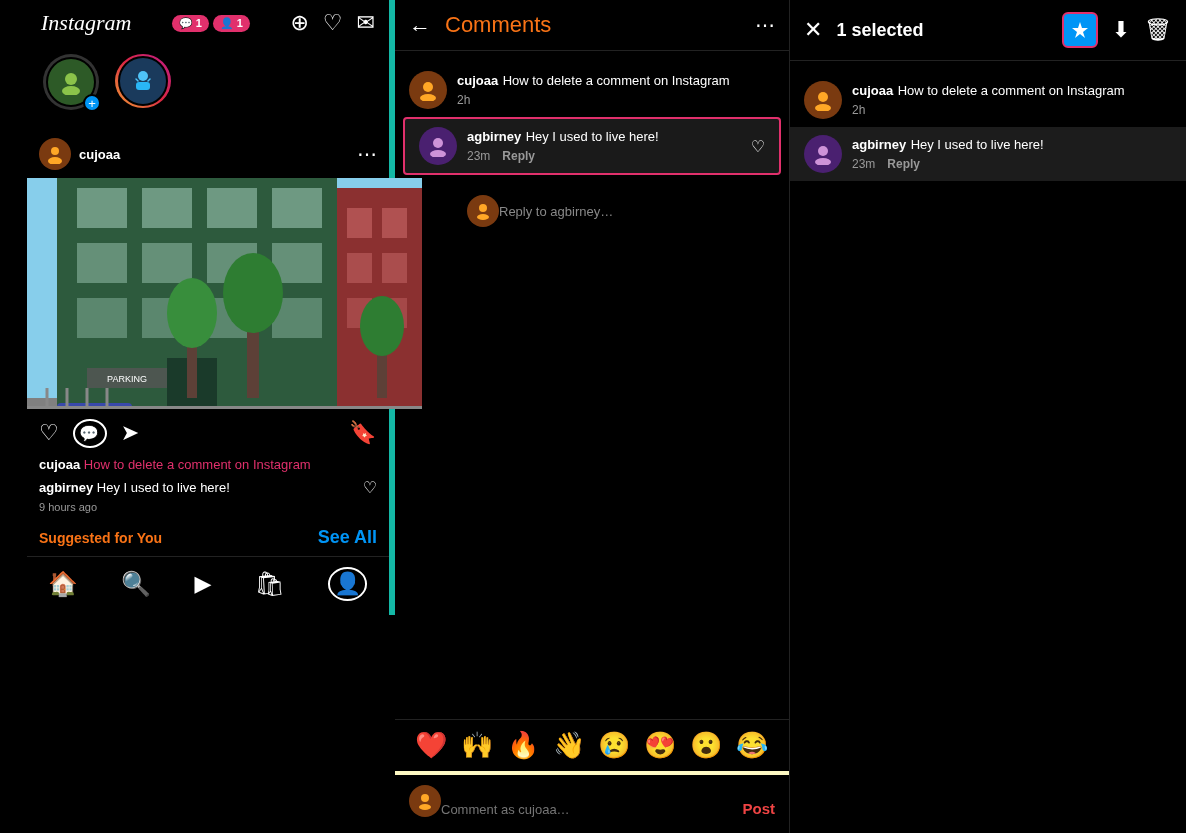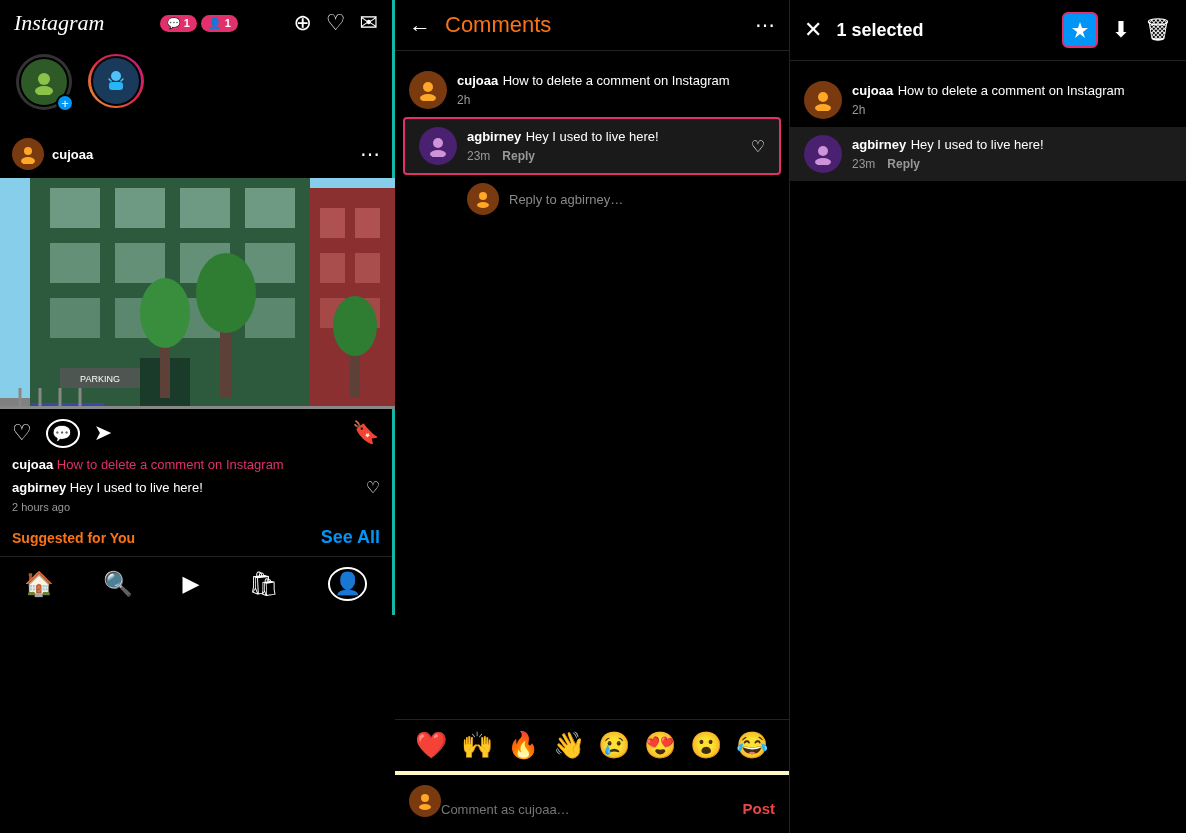--- a/index.html
+++ b/index.html
@@ -12,22 +12,23 @@
       overflow: hidden;
     }
 
     
     .panel-feed {
       width: 395px;
       height: 615px;
       background: #000;
       display: flex;
       flex-direction: column;
-      border-right: 3px solid #14b8a6;
+      border-right: 6px solid #14b8a6;
       flex-shrink: 0;
+      padding-left: 27px;
     }
 
     .feed-header {
       display: flex;
       align-items: center;
       justify-content: space-between;
       padding: 10px 14px;
       background: #000;
     }
     .feed-logo {
@@ -347,22 +348,21 @@
     .comment-like {
       color: #fff;
       font-size: 16px;
       cursor: pointer;
       align-self: center;
     }
 
     .reply-input-area {
       display: flex;
       align-items: center;
-      gap: 10px;
-      padding: 8px 14px;
+      padding: 20px 14px;
     }
     .reply-avatar {
       width: 32px;
       height: 32px;
       border-radius: 50%;
       background: #555;
       flex-shrink: 0;
       display: flex;
       align-items: center;
       justify-content: center;
@@ -689,21 +689,21 @@
 
   <div class="post-comment-preview" style="position:relative; display:flex; justify-content:space-between; align-items:center; padding: 2px 12px;">
     <span>
       <span class="username">agbirney</span>
       <span> </span>
       <span>Hey I used to live here!</span>
     </span>
     <span style="color:#fff; font-size:16px;">♡</span>
   </div>
 
-  <div class="post-time">2 hours ago</div>
+  <div class="post-time">9 hours ago</div>
 
   <div class="suggested-header">
     <span class="suggested-title">Suggested for You</span>
     <span class="see-all">See All</span>
   </div>
 
   <div class="bottom-nav">
     <span class="nav-icon">🏠</span>
     <span class="nav-icon">🔍</span>
     <span class="nav-icon" style="font-size:22px;">▶</span>

